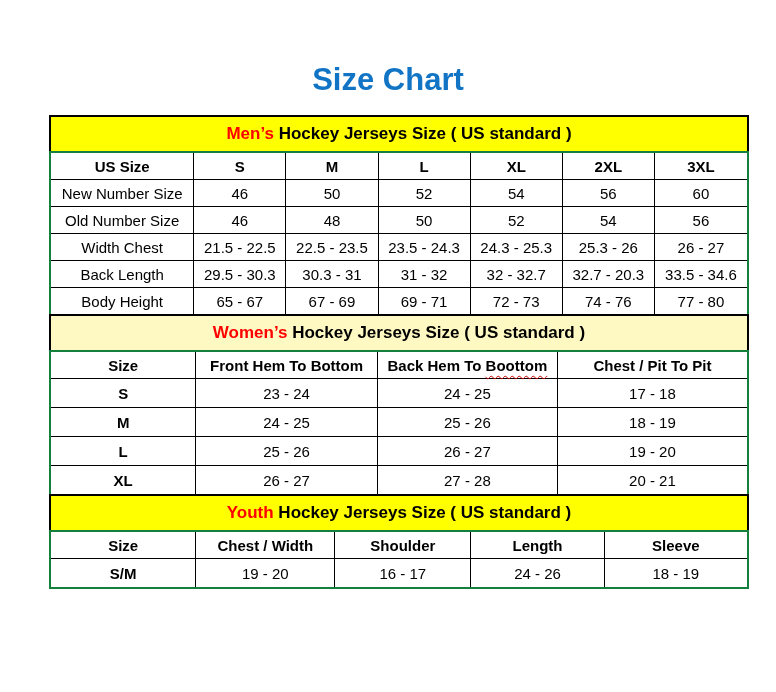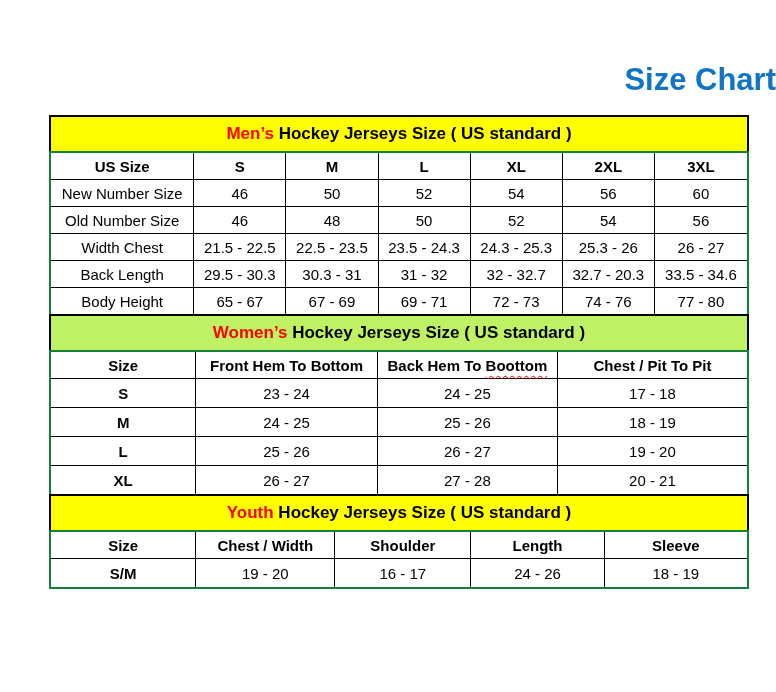--- a/index.html
+++ b/index.html
@@ -77,21 +77,21 @@
     text-decoration-style: wavy;
     text-decoration-color: #cc0000;
     text-decoration-thickness: 1px;
     text-underline-offset: 4px;
   }
 </style>
 </head>
 <body>
 
 <div class="page">
-  <h1 class="title" style="color: rgb(18, 116, 197); text-align: right;">Size Chart</h1>
+  <h1 class="title" style="color: rgb(18, 116, 197);">Size Chart</h1>
   <div class="sections" id="sections">
       <div class="banner" style="background: rgb(255, 255, 0);"><span class="hl" style="color: rgb(255, 0, 0);">Men’s</span><span>&nbsp;Hockey Jerseys Size ( US standard )</span></div>
       <table class="tbl mens">
         <colgroup>
           <col style="width: 20.6%;">
           <col style="width: 13.2%;">
           <col style="width: 13.2%;">
           <col style="width: 13.2%;">
           <col style="width: 13.2%;">
           <col style="width: 13.2%;">
@@ -149,21 +149,21 @@
             <td>Body Height</td>
             <td>65 - 67</td>
             <td>67 - 69</td>
             <td>69 - 71</td>
             <td>72 - 73</td>
             <td>74 - 76</td>
             <td>77 - 80</td>
           </tr>
         </tbody>
       </table>
-      <div class="banner" style="background: #bef264;"><span class="hl" style="color: rgb(255, 0, 0);">Women’s</span><span>&nbsp;Hockey Jerseys Size ( US standard )</span></div>
+      <div class="banner" style="background: #fef9c3;"><span class="hl" style="color: rgb(255, 0, 0);">Women’s</span><span>&nbsp;Hockey Jerseys Size ( US standard )</span></div>
       <table class="tbl womens">
         <colgroup>
           <col style="width: 20.9%;">
           <col style="width: 26%;">
           <col style="width: 25.8%;">
           <col style="width: 27.3%;">
         </colgroup>
         <thead>
           <tr>
             <th>Size</th>

